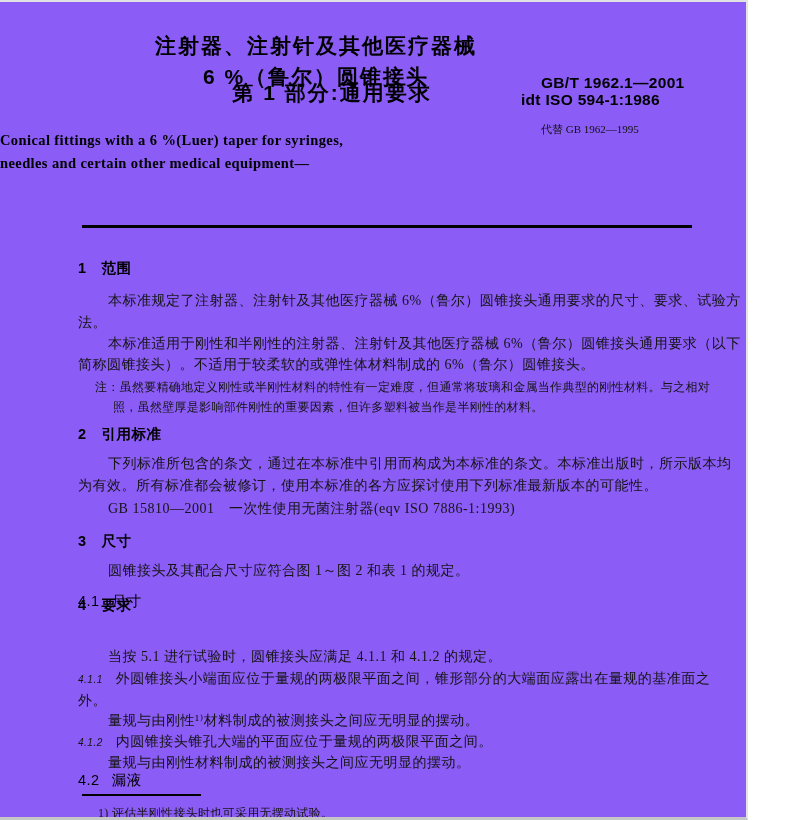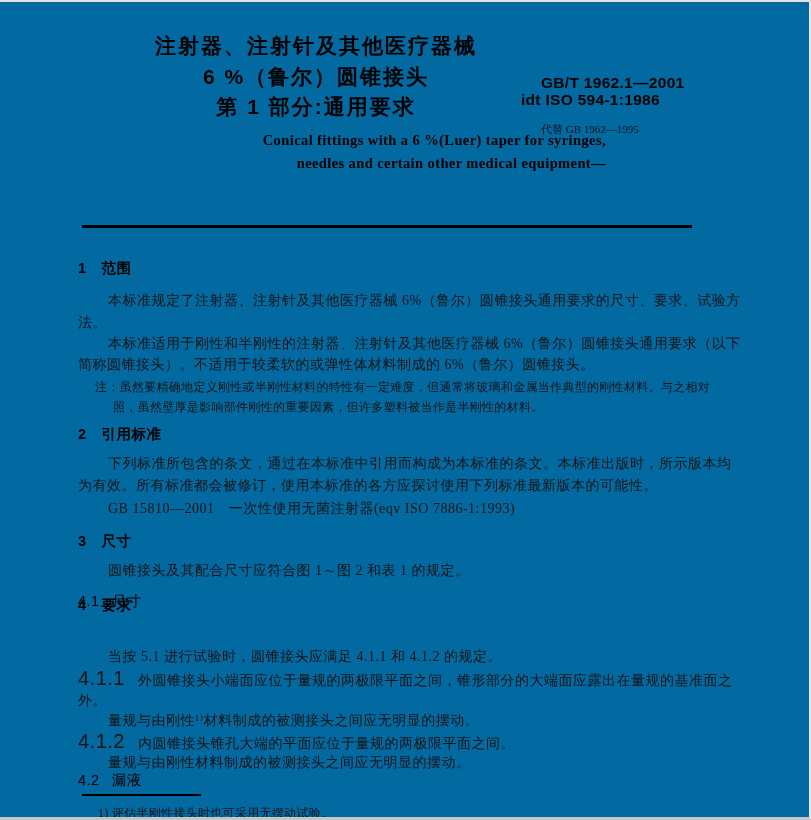--- a/index.html
+++ b/index.html
@@ -1,36 +1,36 @@
 <!DOCTYPE html>
 <html><head>
 <meta charset="utf-8">
 <style>
   html,body{margin:0;padding:0;background:#fff;}
   .page{
     position:relative;
-    width:811px;height:820px;
-    background:#0369a1;
+    width:748px;height:820px;
+    background:#8b5cf6;
     box-sizing:border-box;
     border-top:2px solid #e2e2e2;
     border-right:2px solid #e4e4e4;
     border-bottom:3px solid #c6c6c6;
     overflow:hidden;
     color:#111;
   }
   .abs{position:absolute;white-space:nowrap;}
   
   .cn-title{
     left:0;width:632px;text-align:center;
     font-family:"Liberation Sans","DejaVu Sans",sans-serif;
     font-weight:bold;font-size:21px;letter-spacing:2px;color:#000;
   }
   
   .en-title{
-    left:0;width:606px;text-align:right;
+    left:0;width:606px;text-align:left;
     font-family:"Liberation Serif","DejaVu Serif",serif;
     font-weight:bold;font-size:14.5px;letter-spacing:.4px;color:#000;
   }
   
   .std-code{
     font-family:"Liberation Sans","DejaVu Sans",sans-serif;
     font-weight:bold;font-size:15.5px;letter-spacing:.3px;color:#000;
   }
   .std-replaces{
     font-family:"Liberation Serif","DejaVu Serif",serif;
@@ -52,37 +52,37 @@
   }
   .h .gap{display:inline-block;width:15px;}
   .sh{
     left:78px;
     font-family:"Liberation Sans","DejaVu Sans",sans-serif;
     font-weight:normal;font-size:14.5px;color:#000;letter-spacing:.5px;
   }
   .sh .gap{display:inline-block;width:12px;}
   .clause-no{
     font-family:"Liberation Sans","DejaVu Sans",sans-serif;
-    font-size:20px;display:inline-block;margin-right:13px;
+    font-size:10px;display:inline-block;margin-right:13px;font-style:italic;
   }
   .fn-rule{left:82px;width:119px;height:2px;background:#000;}
   .fn{
     left:98px;
     font-family:"Liberation Serif","DejaVu Serif",serif;
     font-size:12px;color:#141414;letter-spacing:.3px;
   }
 </style>
 </head>
 <body>
 
 <div class="page">
 
   <div class="abs cn-title" style="top:30px;">注射器、注射针及其他医疗器械</div>
   <div class="abs cn-title" style="top:61px;">6 %（鲁尔）圆锥接头</div>
-  <div class="abs cn-title" style="top:91px;">第 1 部分:通用要求</div>
+  <div class="abs cn-title" style="top:77px;padding-left:16px;">第 1 部分:通用要求</div>
 
   <div class="abs std-code" style="top:72px;left:541px;">GB/T 1962.1—2001</div>
   <div class="abs std-code" style="top:89px;left:521px;">idt ISO 594-1:1986</div>
   <div class="abs std-replaces" style="top:120px;left:541px;">代替 GB 1962—1995</div>
 
   <div class="abs en-title" style="top:130px;">Conical fittings with a 6 %(Luer) taper for syringes,</div>
   <div class="abs en-title" style="top:153px;">needles and certain other medical equipment—</div>
 
   <div class="abs rule" style="top:223px;"></div>
 

